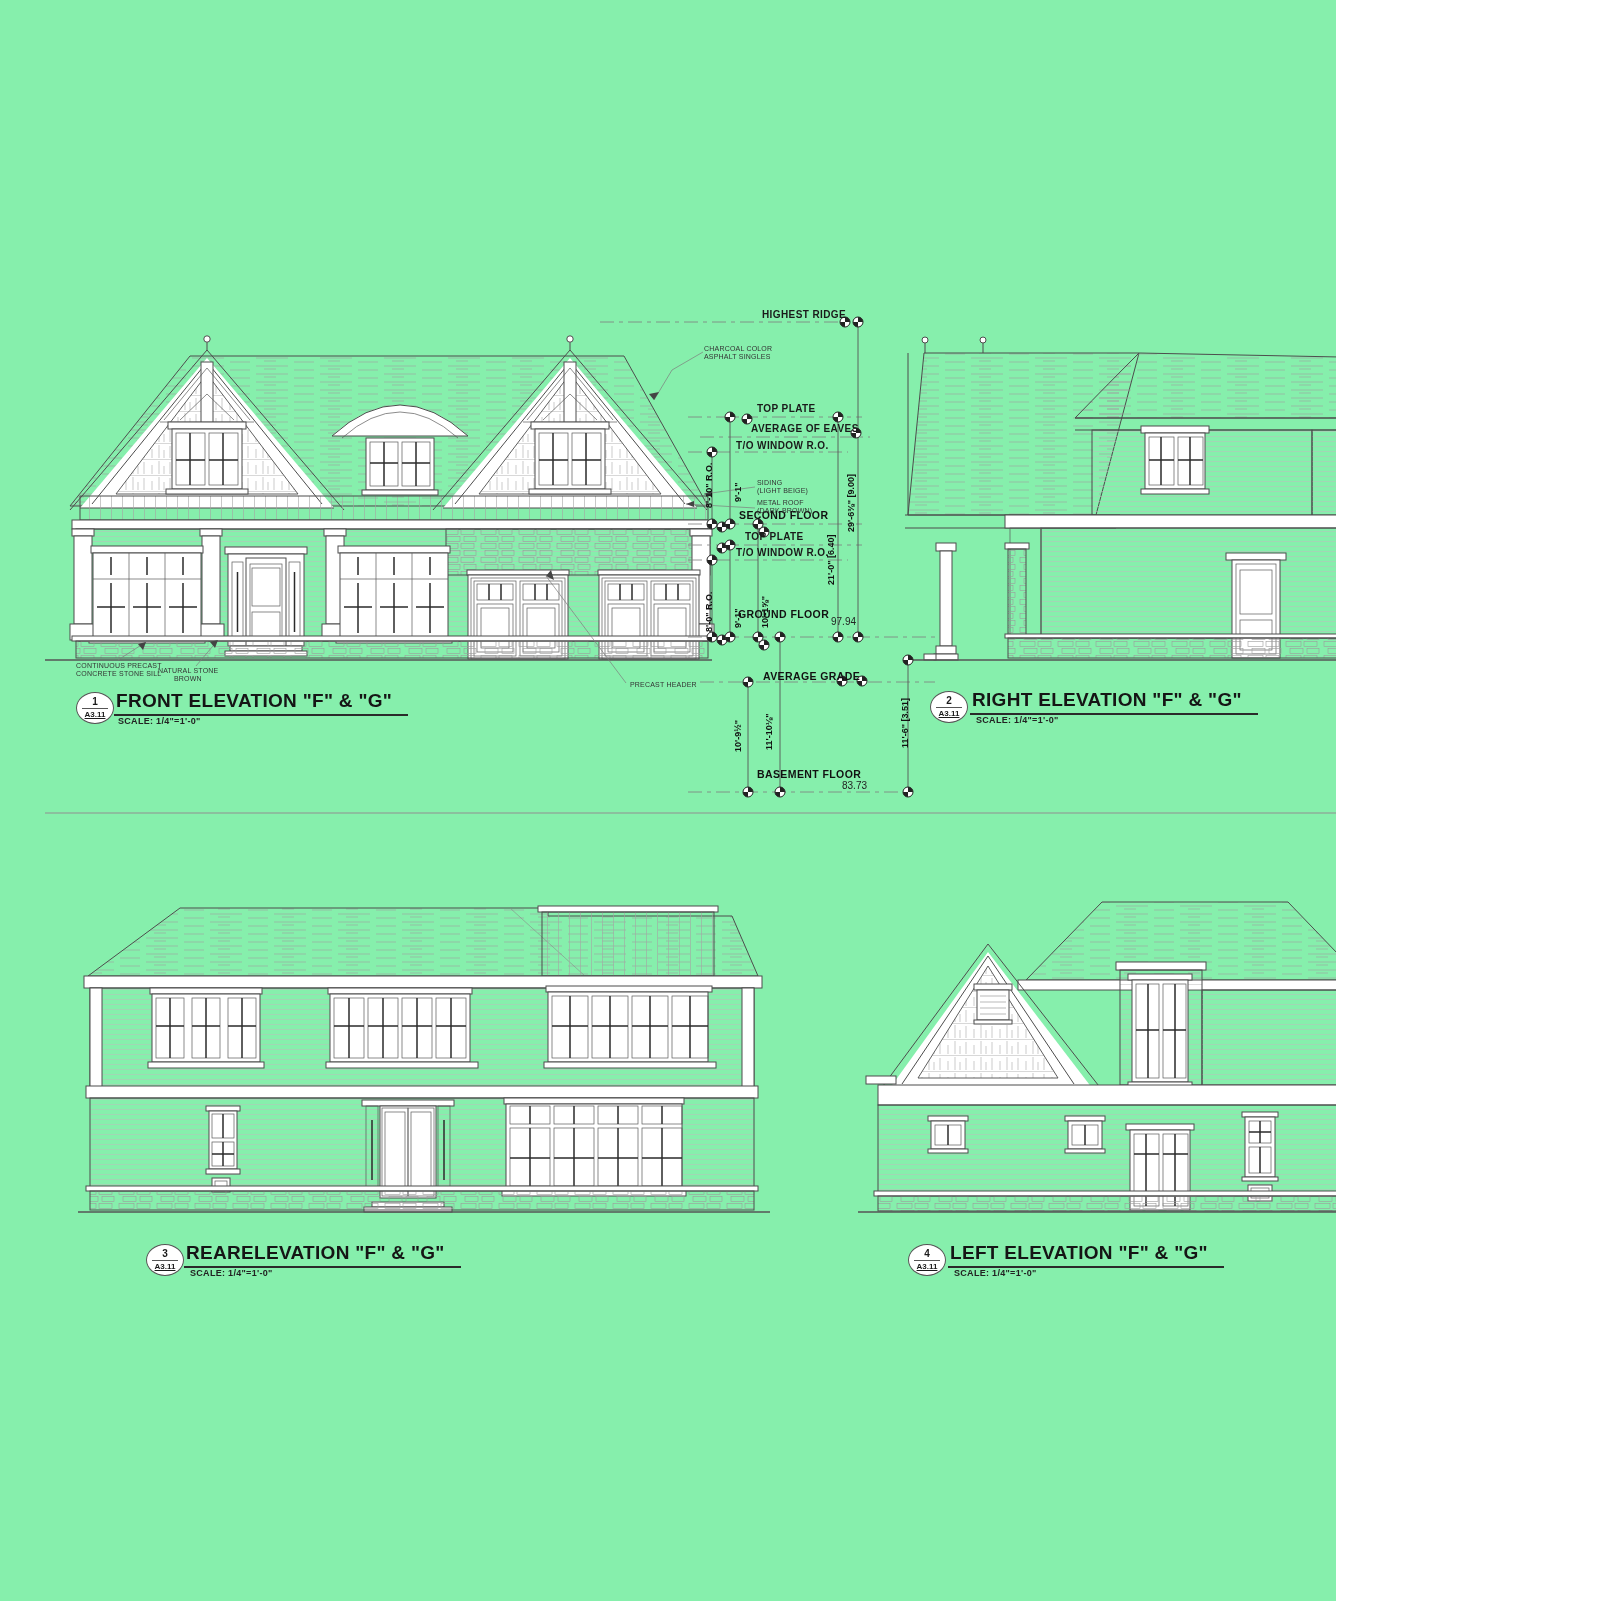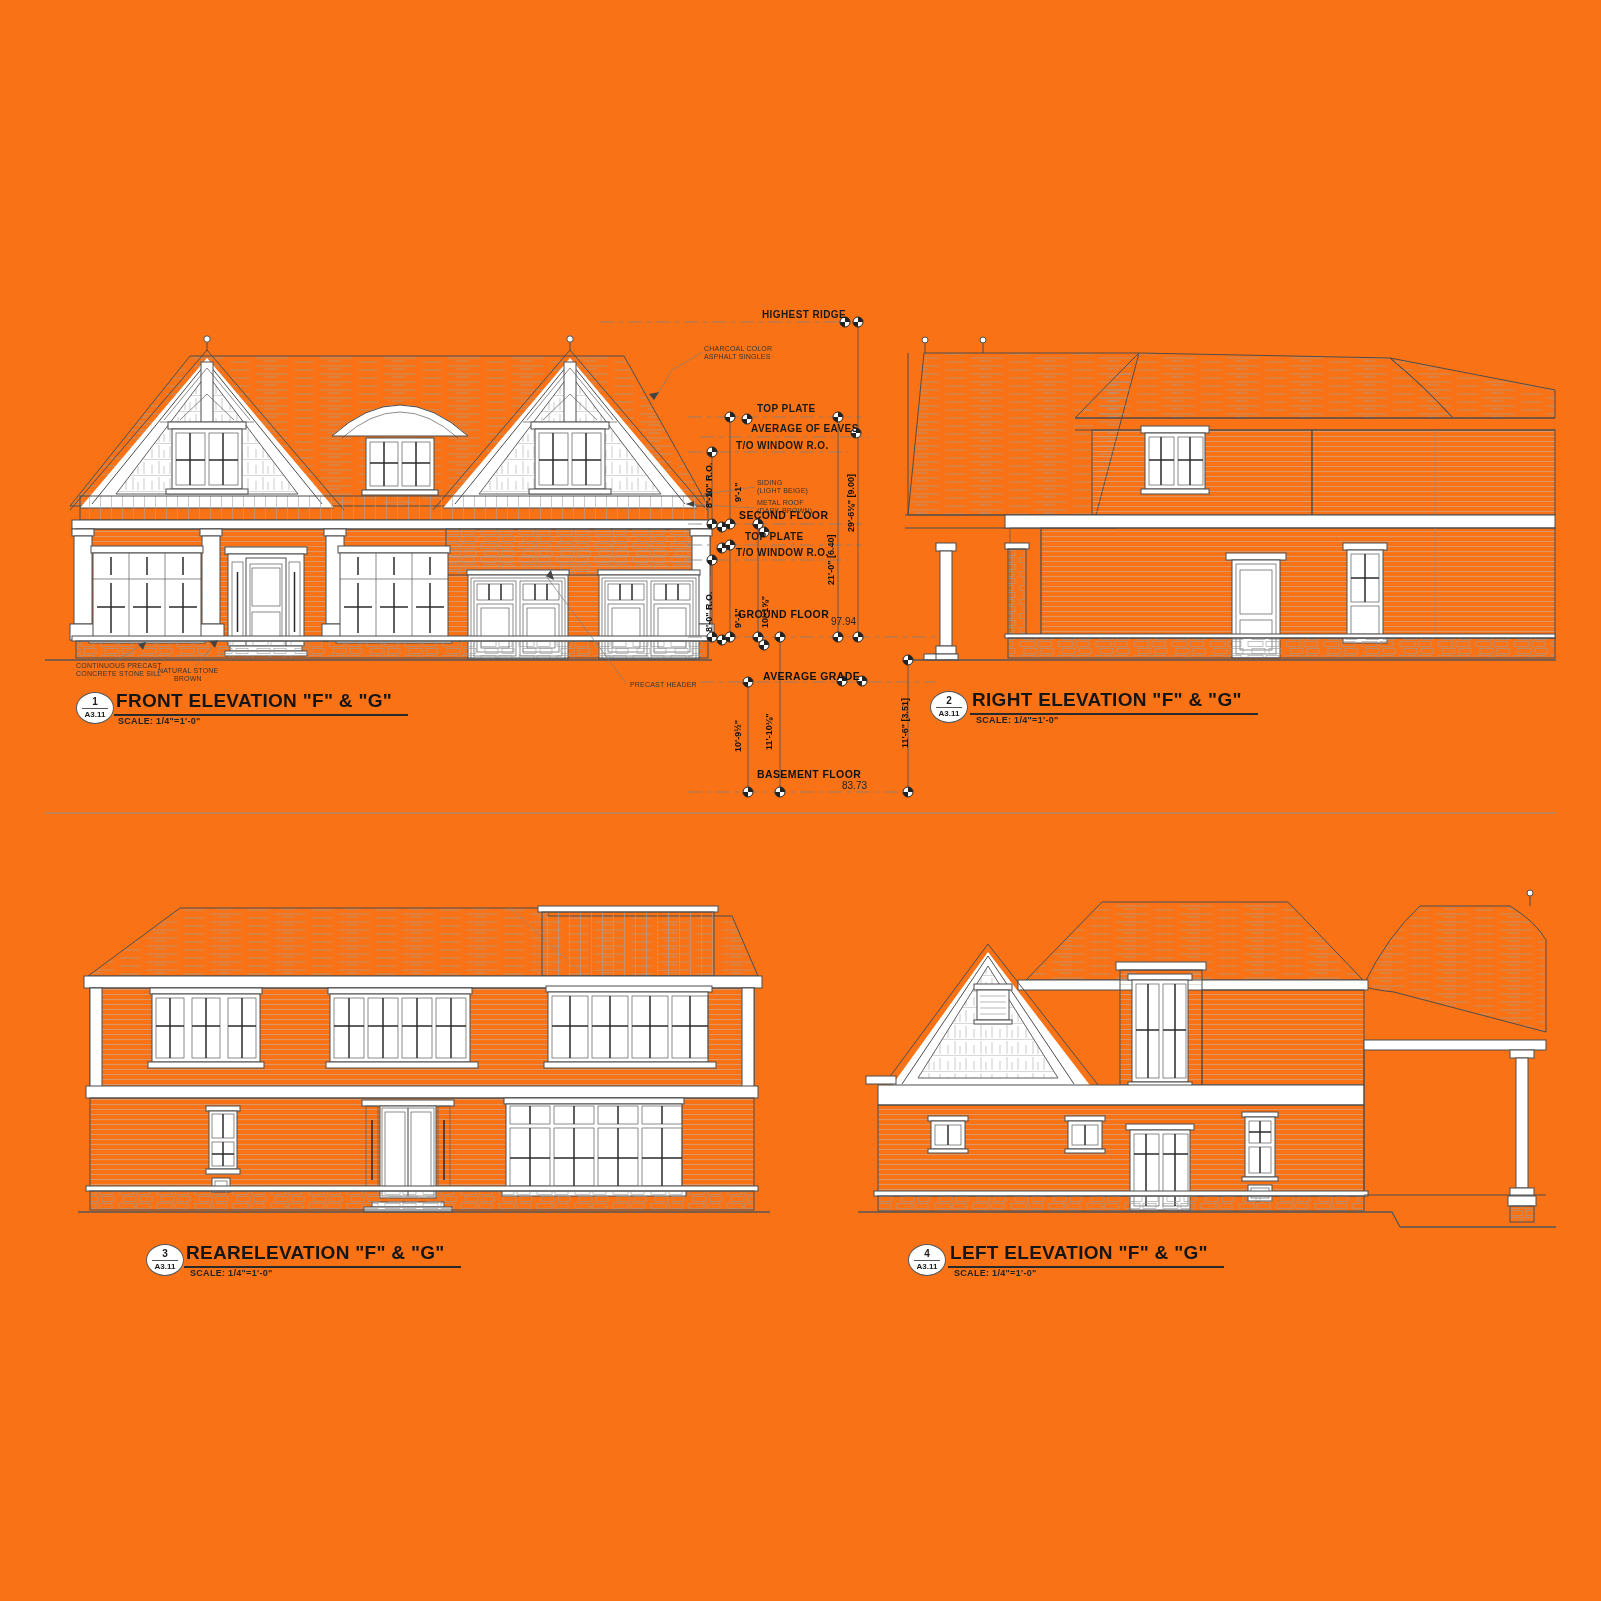--- a/index.html
+++ b/index.html
@@ -1,16 +1,16 @@
 <!DOCTYPE html>
 <html><head>
 <meta charset="utf-8">
 <style>
   html,body{margin:0;padding:0;background:#fff;}
-  #sheet{position:relative;width:1601px;height:1601px;background:#f97316;overflow:hidden;
+  #sheet{position:relative;width:1336px;height:1601px;background:#86efac;overflow:hidden;
          font-family:"Liberation Sans",sans-serif;color:#1a1a1a;}
   svg{position:absolute;overflow:visible;}
   svg .o{stroke:#4d4d4d;stroke-width:1;fill:none}
   svg .o7{stroke:#5a5a5a;stroke-width:.7;fill:none}
   svg .of{stroke:#4d4d4d;stroke-width:1;fill:#fff}
   svg .t{stroke:#8a8a8a;stroke-width:.6;fill:none}
   svg .g{stroke:#2b2b2b;stroke-width:1.5;fill:none}
   svg .fr{fill:url(#pr);stroke:#4d4d4d;stroke-width:1}
   svg .fs{fill:url(#ps);stroke:#4d4d4d;stroke-width:1}
   svg .fg{fill:url(#pg);stroke:#4d4d4d;stroke-width:.9}
@@ -18,21 +18,21 @@
   svg .fb{fill:url(#pb);stroke:#4d4d4d;stroke-width:1}
   .lvl{position:absolute;font-size:10px;font-weight:600;letter-spacing:.4px;white-space:nowrap;color:#1a1a1a;}
   .lvlb{position:absolute;font-size:10.5px;font-weight:700;letter-spacing:.4px;white-space:nowrap;color:#111;}
   .elev{position:absolute;font-size:10px;font-weight:400;color:#222;white-space:nowrap;margin-left:25px;}
   .vdim{position:absolute;font-size:9px;font-weight:600;white-space:nowrap;color:#111;
         transform:rotate(-90deg);transform-origin:0 0;}
   .note{position:absolute;font-size:7px;color:#333;white-space:nowrap;letter-spacing:.2px;}
   .bub{position:absolute;width:36px;height:30px;border:1.2px solid #555;border-radius:50%;
        display:flex;flex-direction:column;align-items:center;justify-content:center;background:#fff;}
   .bn{font-size:10px;font-weight:700;border-bottom:1px solid #555;width:70%;text-align:center;line-height:12px;}
-  .bs{font-size:8px;font-weight:700;line-height:11px;}
+  .bs{font-size:8px;font-weight:700;line-height:11px;text-decoration:underline;}
   .vtitle{position:absolute;font-size:19px;font-weight:700;letter-spacing:.3px;white-space:nowrap;
           color:#151515;border-bottom:2.2px solid #2a2a2a;padding:0 16px 2px 2px;}
   .vscale{position:absolute;font-size:9px;font-weight:700;letter-spacing:.3px;color:#222;white-space:nowrap;}
 </style>
 </head>
 <body>
 
 <div id="sheet">
 
   <svg style="left:62px;top:332px" width="650" height="330" viewBox="0 0 650 330">

